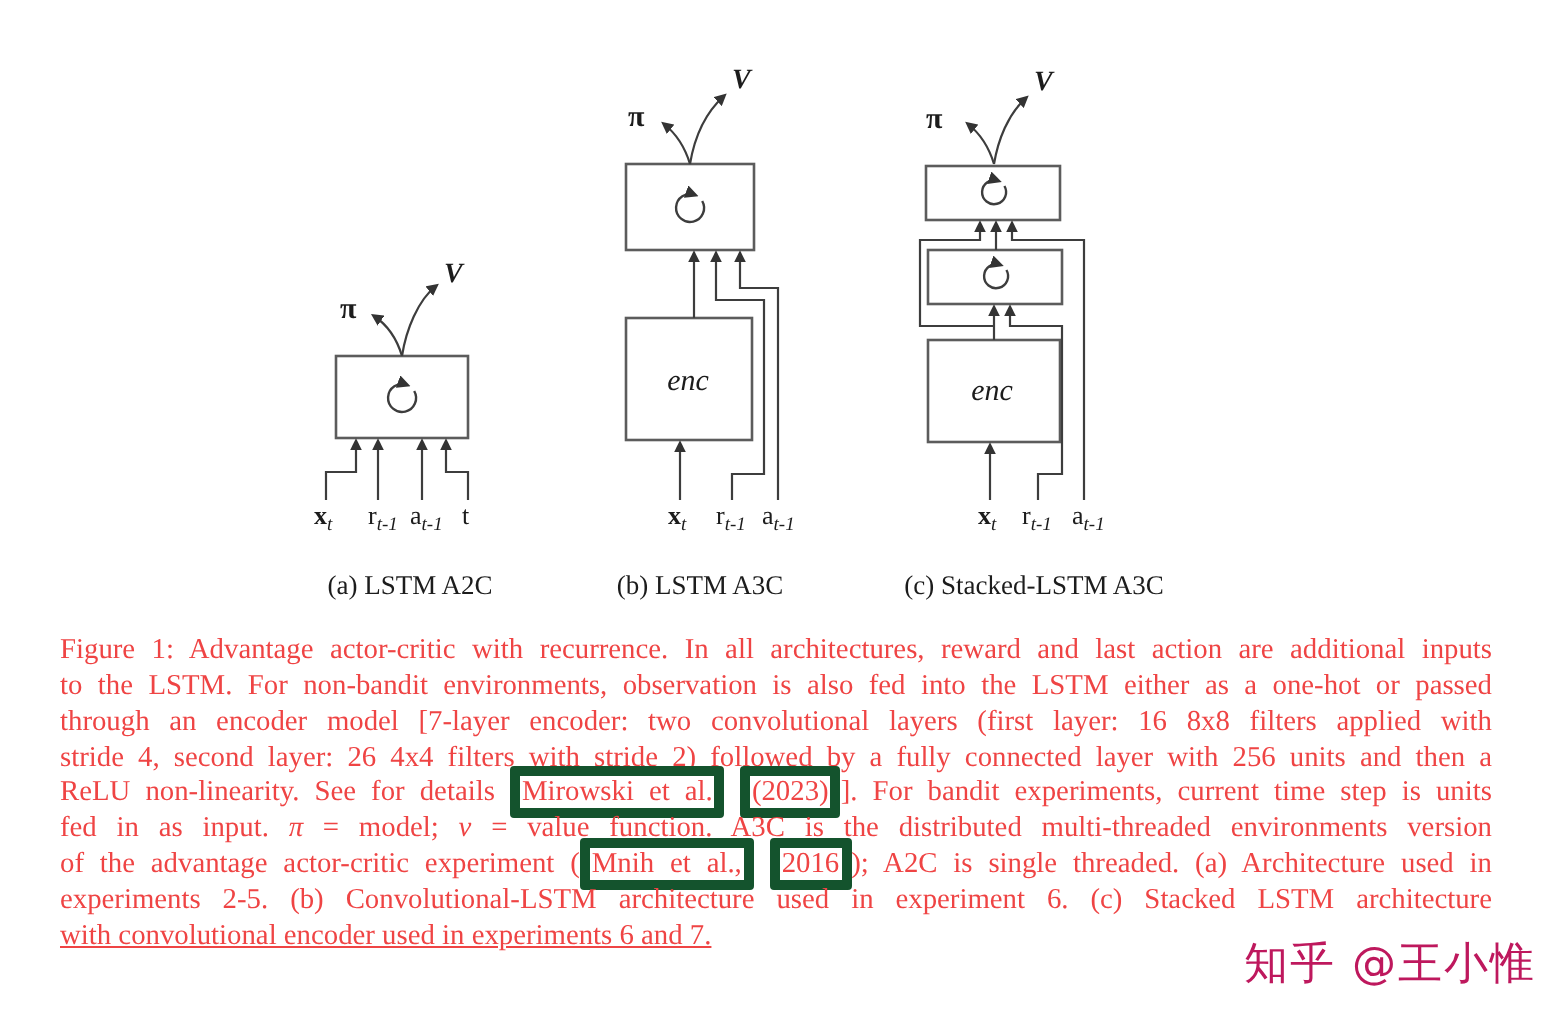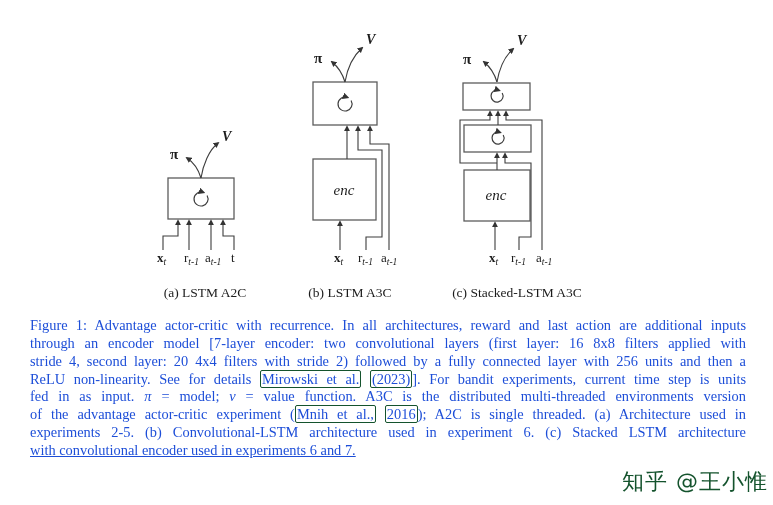--- a/index.html
+++ b/index.html
@@ -10,27 +10,27 @@
   .wire{fill:none;stroke:#3d3d3d;stroke-width:1.1;}
   .icon{fill:none;stroke:#3d3d3d;stroke-width:1.2;}
   text{fill:#1c1c1c;}
   .pi{font:bold 15px "Liberation Serif",serif;}
   .vv{font:italic bold 14px "Liberation Serif",serif;}
   .enc{font:italic 15px "Liberation Serif",serif;text-anchor:middle;}
   .in{font:13px "Liberation Serif",serif;}
   .in .bold{font-weight:bold;}
   .sub{font:italic 9.5px "Liberation Serif",serif;}
   .cap{font:13.5px "Liberation Serif",serif;text-anchor:middle;}
-  .caption{position:absolute;left:30px;top:317px;width:716px;color:#1d4ed8;
+  .caption{position:absolute;left:30px;top:317px;width:716px;color:#ef4444;
            font-size:14.4px;line-height:17.85px;}
   .cap-line{text-align:justify;text-align-last:justify;}
   .cap-line.last{text-align-last:left;text-decoration:underline;}
-  .cite{border:1px solid #14532d;border-radius:2px;padding:0 1px;}
+  .cite{border:5px solid #14532d;border-radius:2px;padding:0 1px;}
   .ital{font-style:italic;}
-  .watermark{position:absolute;right:5px;bottom:8px;color:#14532d;font-size:22px;
+  .watermark{position:absolute;right:5px;bottom:8px;color:#be185d;font-size:22px;
              font-family:"DejaVu Sans",sans-serif;letter-spacing:1px;text-align:right;}
 </style>
 </head>
 <body>
 
 <div class="page">
 
   <svg class="fig" width="773" height="310" viewBox="0 0 773 310">
     <defs>
       <marker id="ah" viewBox="0 0 10 10" refX="7" refY="5" markerWidth="5.5" markerHeight="5.5" orient="auto">
@@ -105,22 +105,23 @@
       <text class="in" x="489" y="262"><tspan class="bold">x</tspan><tspan class="sub" dy="3">t</tspan></text>
       <text class="in" x="511" y="262"><tspan>r</tspan><tspan class="sub" dy="3">t-1</tspan></text>
       <text class="in" x="536" y="262"><tspan>a</tspan><tspan class="sub" dy="3">t-1</tspan></text>
 
       <text class="cap" x="517" y="297">(c) Stacked-LSTM A3C</text>
     </g>
   </svg>
 
   <div id="fig-caption" class="caption">
       <div class="cap-line"><span class="">Figure 1: Advantage actor-critic with recurrence. In all architectures, reward and last action are additional inputs</span></div>
+      <div class="cap-line"><span class="">to the LSTM. For non-bandit environments, observation is also fed into the LSTM either as a one-hot or passed</span></div>
       <div class="cap-line"><span class="">through an encoder model [7-layer encoder: two convolutional layers (first layer: 16 8x8 filters applied with</span></div>
-      <div class="cap-line"><span class="">stride 4, second layer: 20 4x4 filters with stride 2) followed by a fully connected layer with 256 units and then a</span></div>
+      <div class="cap-line"><span class="">stride 4, second layer: 26 4x4 filters with stride 2) followed by a fully connected layer with 256 units and then a</span></div>
       <div class="cap-line"><span class="">ReLU non-linearity. See for details </span><span class="cite ">Mirowski et al.</span><span class=""> </span><span class="cite ">(2023)</span><span class="">]. For bandit experiments, current time step is units</span></div>
       <div class="cap-line"><span class="">fed in as input. </span><span class="ital">π</span><span class=""> = model; </span><span class="ital">v</span><span class=""> = value function. A3C is the distributed multi-threaded environments version</span></div>
       <div class="cap-line"><span class="">of the advantage actor-critic experiment (</span><span class="cite ">Mnih et al.,</span><span class=""> </span><span class="cite ">2016</span><span class="">); A2C is single threaded. (a) Architecture used in</span></div>
       <div class="cap-line"><span class="">experiments 2-5. (b) Convolutional-LSTM architecture used in experiment 6. (c) Stacked LSTM architecture</span></div>
       <div class="cap-line last"><span class="">with convolutional encoder used in experiments 6 and 7.</span></div>
     </div>
 
   <div class="watermark">知乎 @王小惟</div>
 </div>
 

